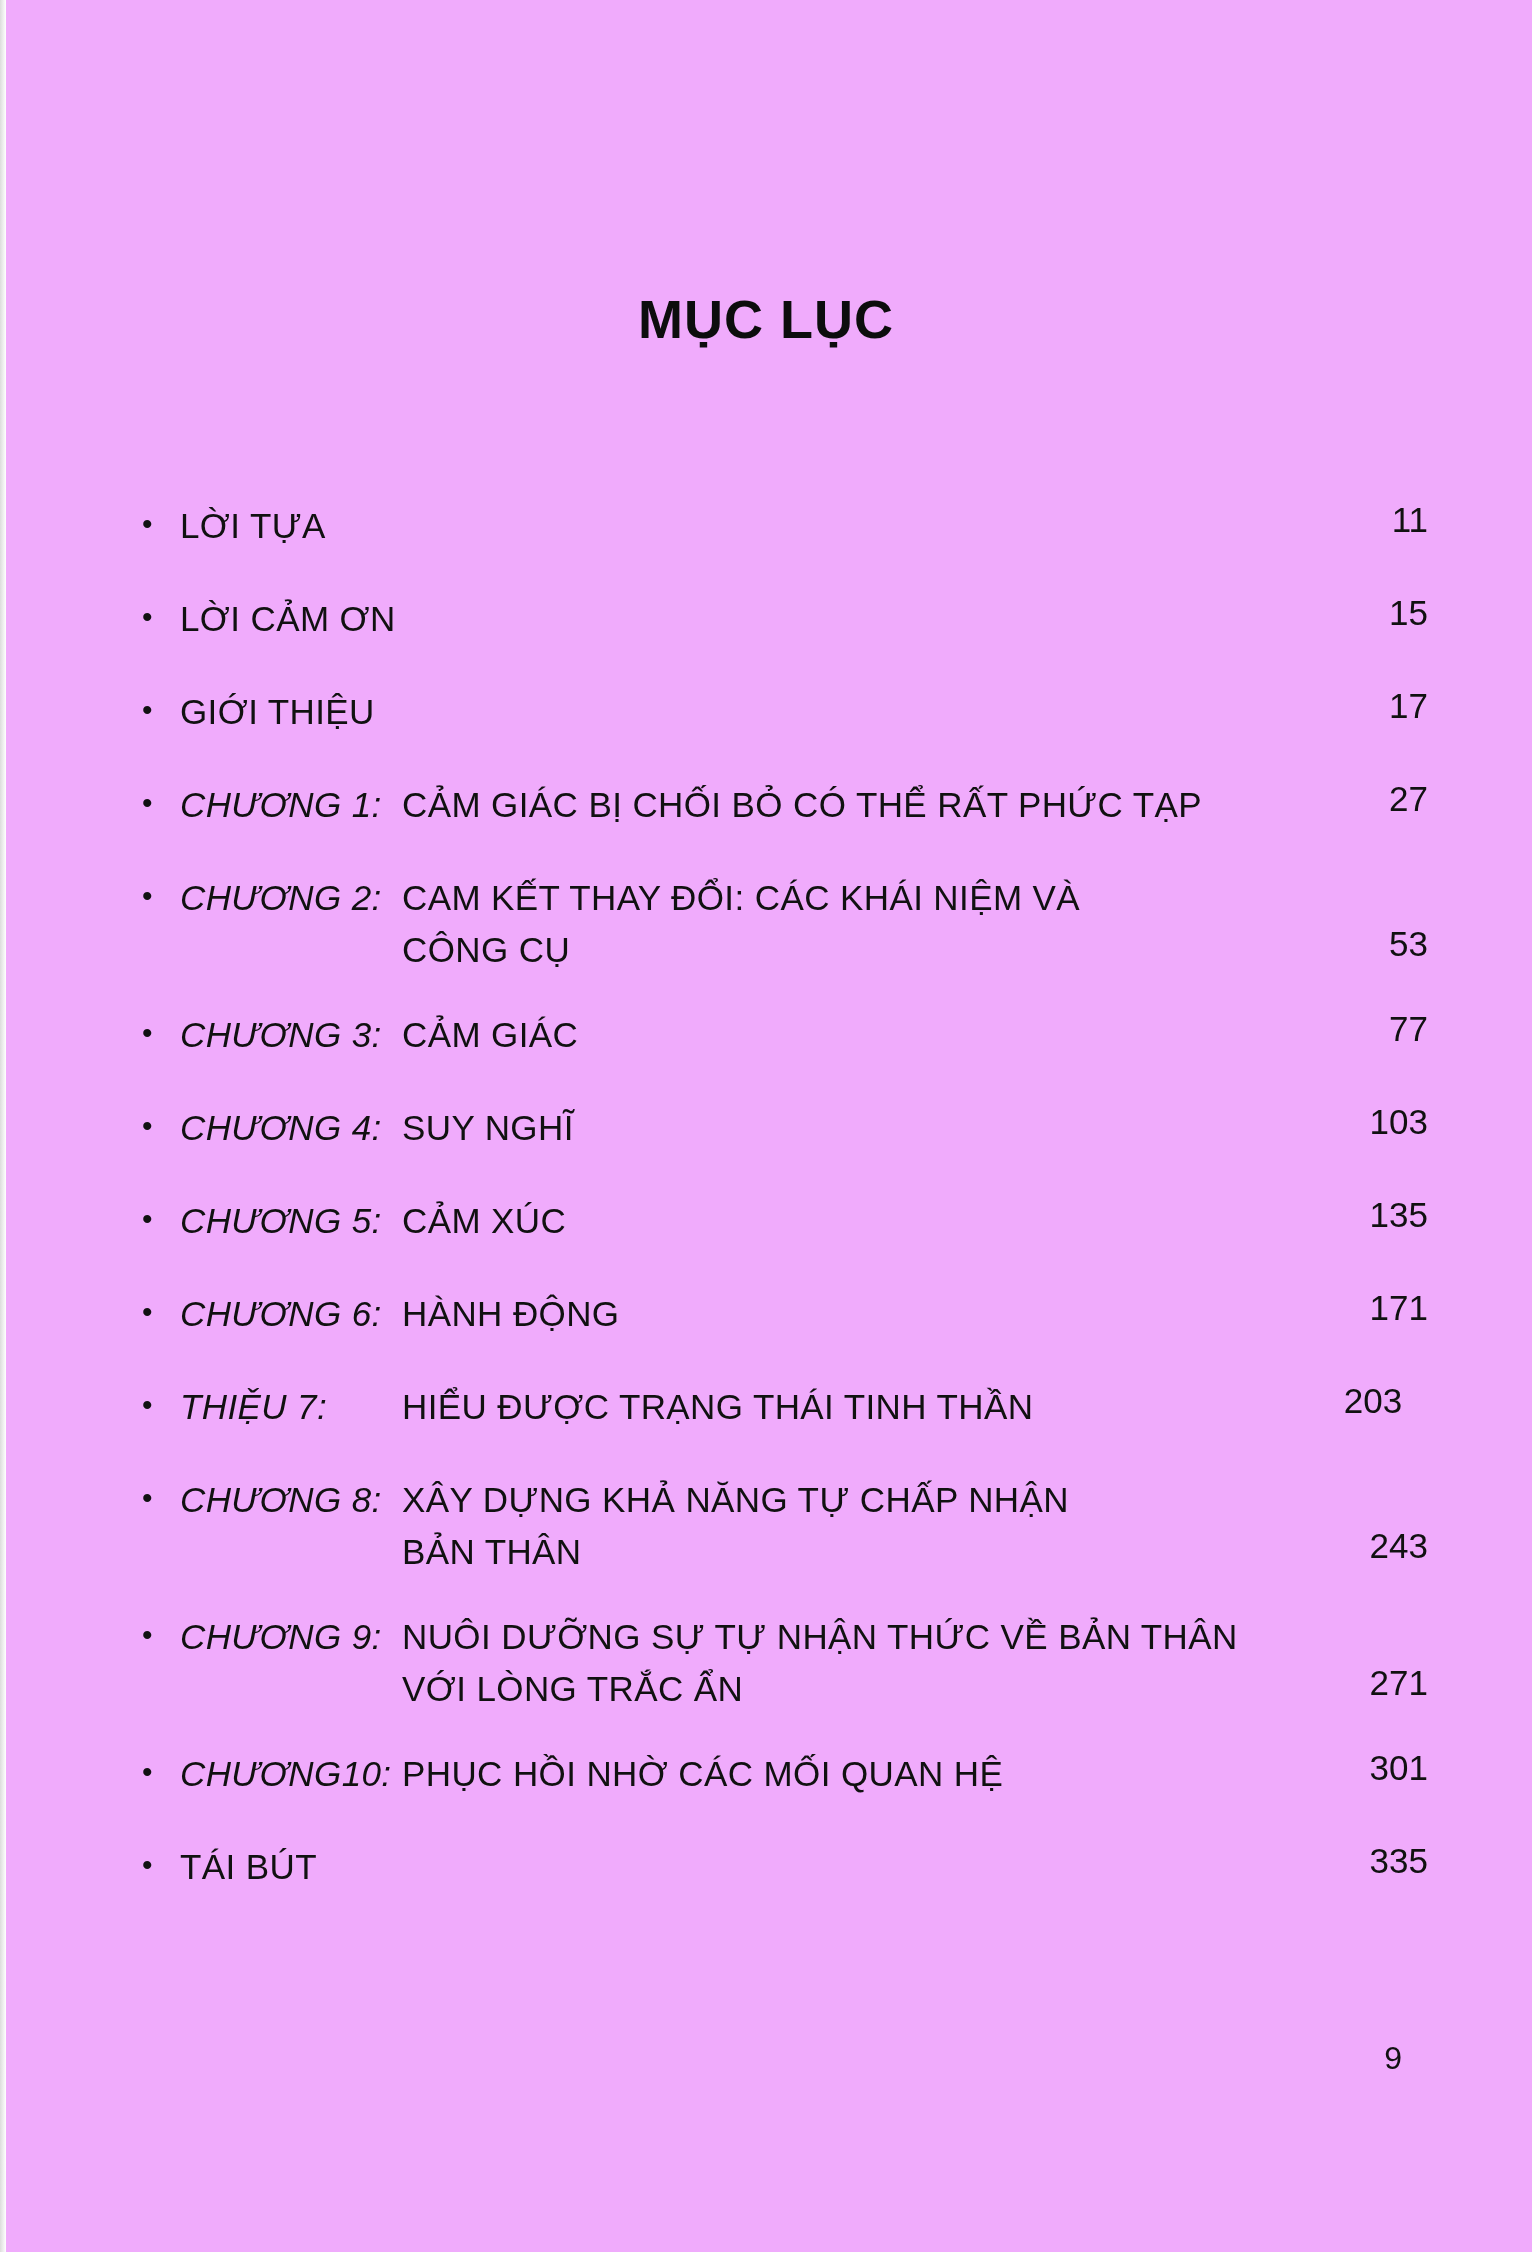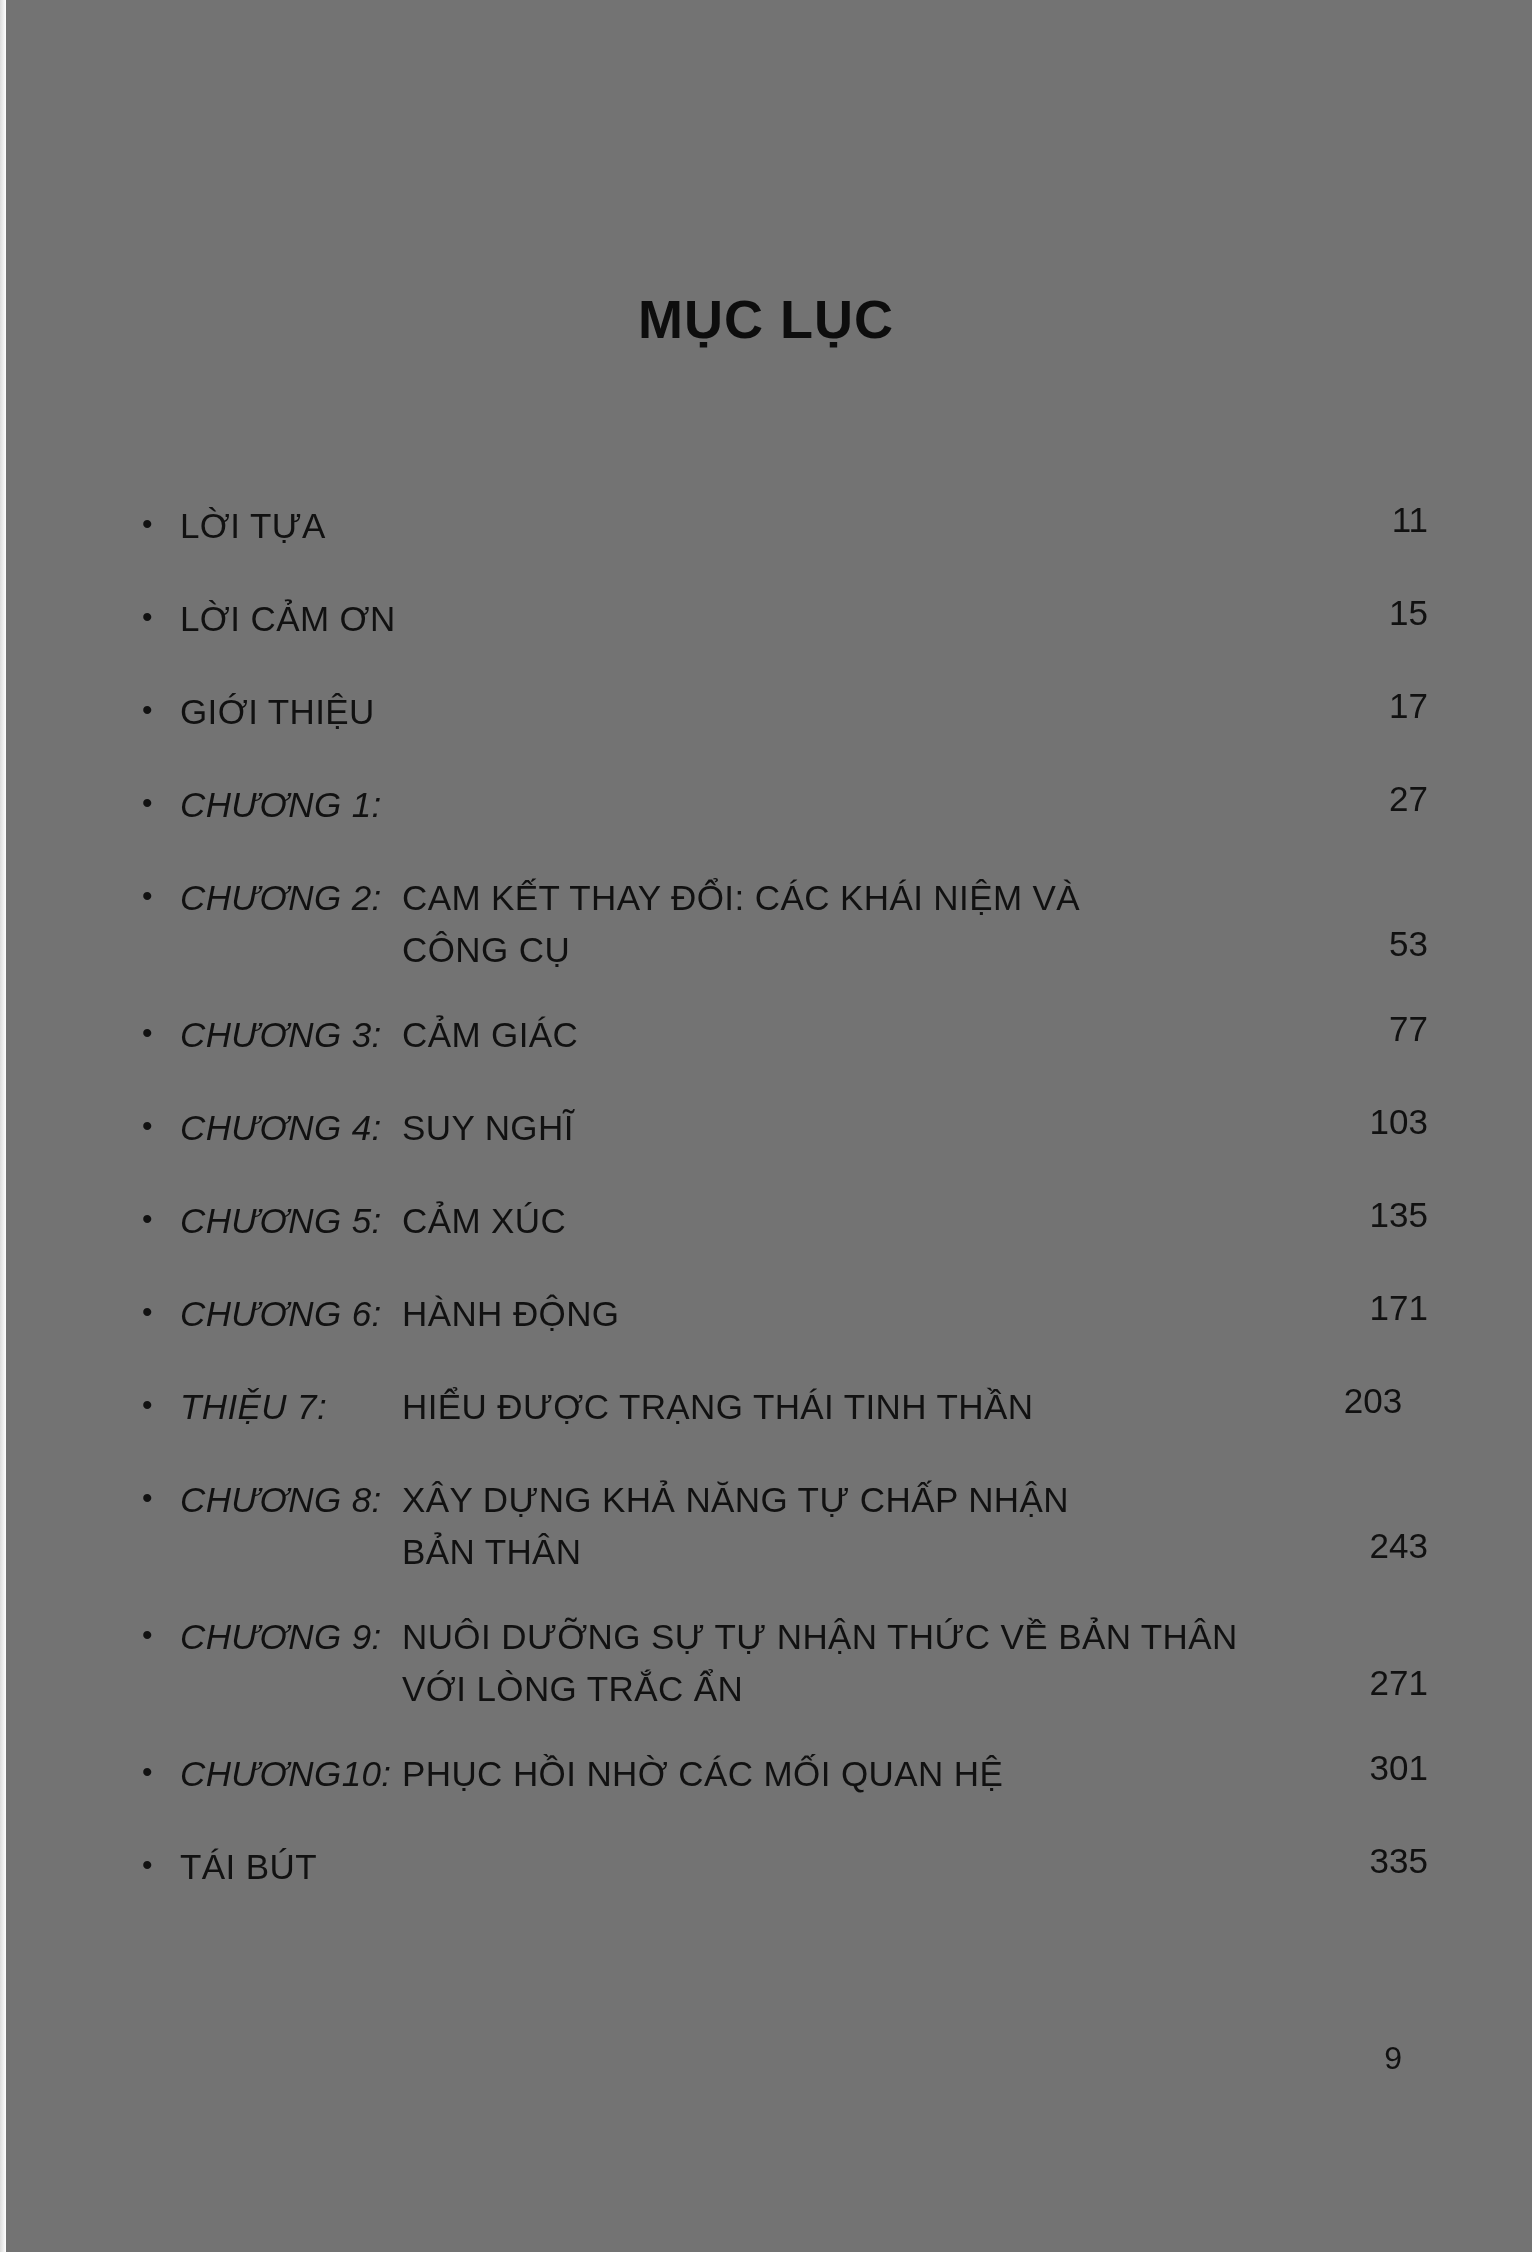--- a/index.html
+++ b/index.html
@@ -14,21 +14,21 @@
     color: #111111;
     position: relative;
     overflow: hidden;
   }
   .page {
     position: absolute;
     left: 0;
     top: 0;
     width: 1532px;
     height: 2252px;
-    background: #737373;
+    background: #f0abfc;
   }
   .title {
     position: absolute;
     left: 0;
     top: 288px;
     width: 1532px;
     text-align: center;
     font-size: 54px;
     font-weight: 700;
     letter-spacing: 1px;
@@ -151,20 +151,21 @@
             <span class="label">GIỚI THIỆU</span>
           </div>
         </div>
       </div>
       <div class="toc-row">
         <div class="bullet">•</div>
         <div class="entry">
           <span class="pageno" style="top: 0px;">27</span>
           <div class="line">
             <span class="chap">CHƯƠNG 1:</span>
+            <span class="label">CẢM GIÁC BỊ CHỐI BỎ CÓ THỂ RẤT PHỨC TẠP</span>
           </div>
         </div>
       </div>
       <div class="toc-row">
         <div class="bullet">•</div>
         <div class="entry">
           <div class="line">
             <span class="chap">CHƯƠNG 2:</span>
             <span class="label">CAM KẾT THAY ĐỔI: CÁC KHÁI NIỆM VÀ</span>
           </div>

